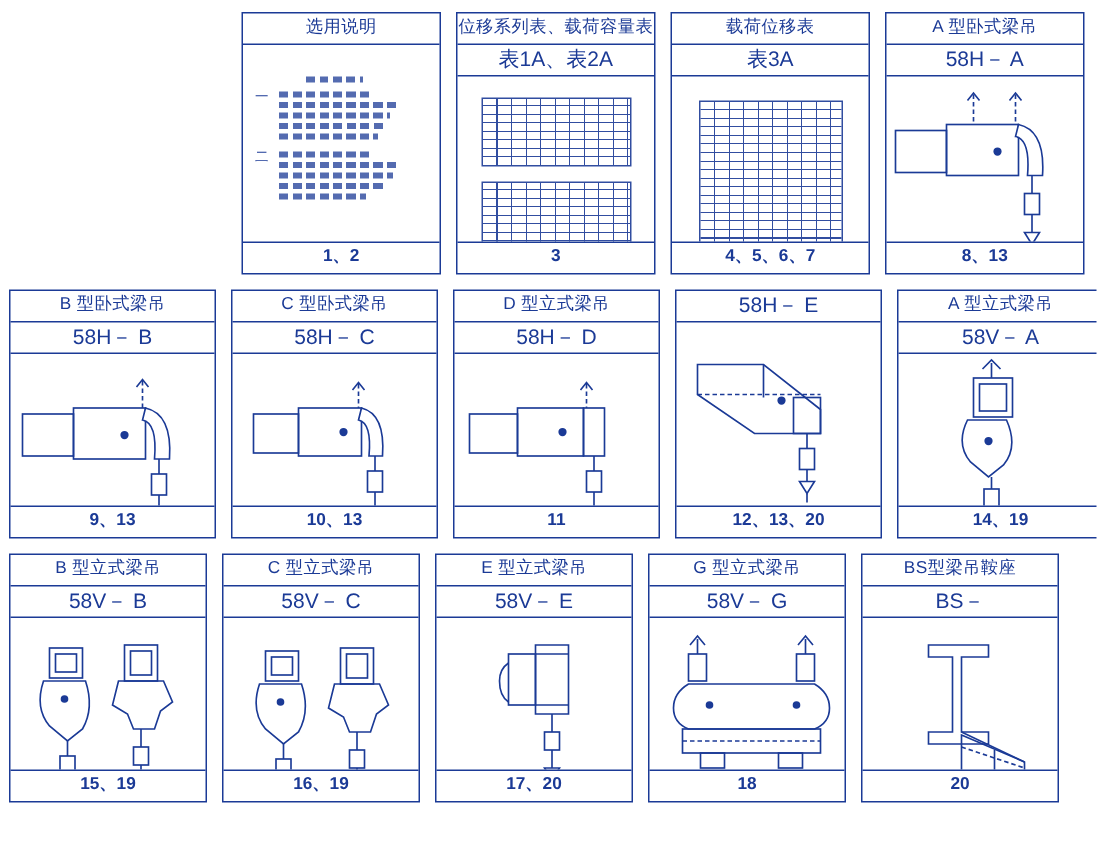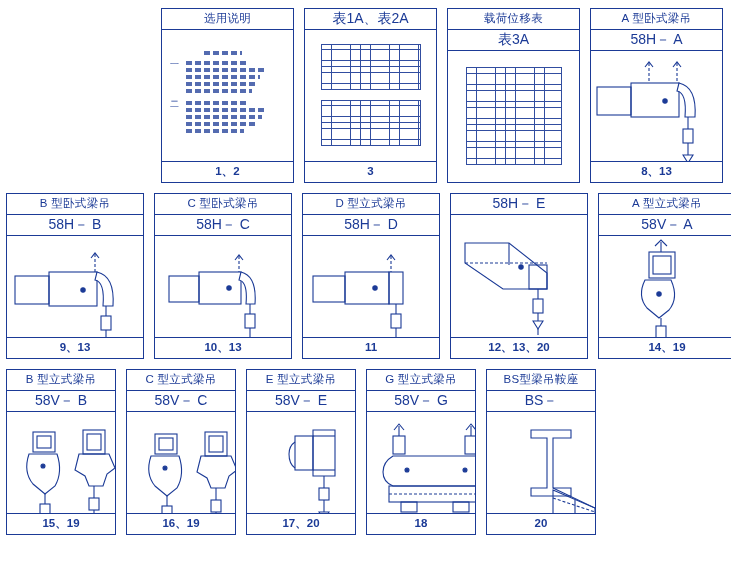--- a/index.html
+++ b/index.html
@@ -19,21 +19,21 @@
 
   .card{
     border:1.6px solid #1b3a96;
     background:#ffffff;
     box-sizing:border-box;
     display:flex;
     flex-direction:column;
   }
   .r1 .card{width:133px;height:175px;}
   .r2 .card{width:138px;height:166px;}
-  .r3 .card{width:110px;height:166px;}
+  .r3 .card{width:132px;height:166px;}
 
   .cap{
     border-bottom:1.5px solid #1b3a96;
     text-align:center;
     font-size:11.5px;
     line-height:19px;
     height:20px;
     letter-spacing:0.3px;
     white-space:nowrap;
     overflow:hidden;
@@ -107,34 +107,36 @@
             <div class="tline" style="width:76px;margin-left:14px;"></div>
             <div class="tline" style="width:72px;margin-left:14px;"></div>
             <div class="tline" style="width:58px;margin-left:14px;"></div>
           </div>
         </div>
       </div>
       <div class="foot">1、2</div>
     </div>
 
     <div class="card">
+      <div class="cap">位移系列表、载荷容量表</div>
       <div class="cap2">表1A、表2A</div>
       <div class="body">
         <div class="tbl" style="left:16px;top:14px;width:100px;height:46px;"></div>
         <div class="tbl" style="left:16px;top:70px;width:100px;height:46px;"></div>
       </div>
       <div class="foot">3</div>
     </div>
 
     <div class="card">
       <div class="cap">载荷位移表</div>
       <div class="cap2">表3A</div>
       <div class="body">
         <div class="tbl" style="left:18px;top:16px;width:96px;height:98px;"></div>
       </div>
+      <div class="foot">4、5、6、7</div>
     </div>
 
     <div class="card">
       <div class="cap">A 型卧式梁吊</div>
       <div class="cap2">58H－ A</div>
       <div class="body">
         <svg viewBox="0 0 133 133" width="133" height="133">
           <g stroke="#1b3a96" fill="none" stroke-width="1.1">
             <rect x="6" y="36" width="34" height="28"></rect>
             <rect x="40" y="32" width="48" height="34"></rect>

